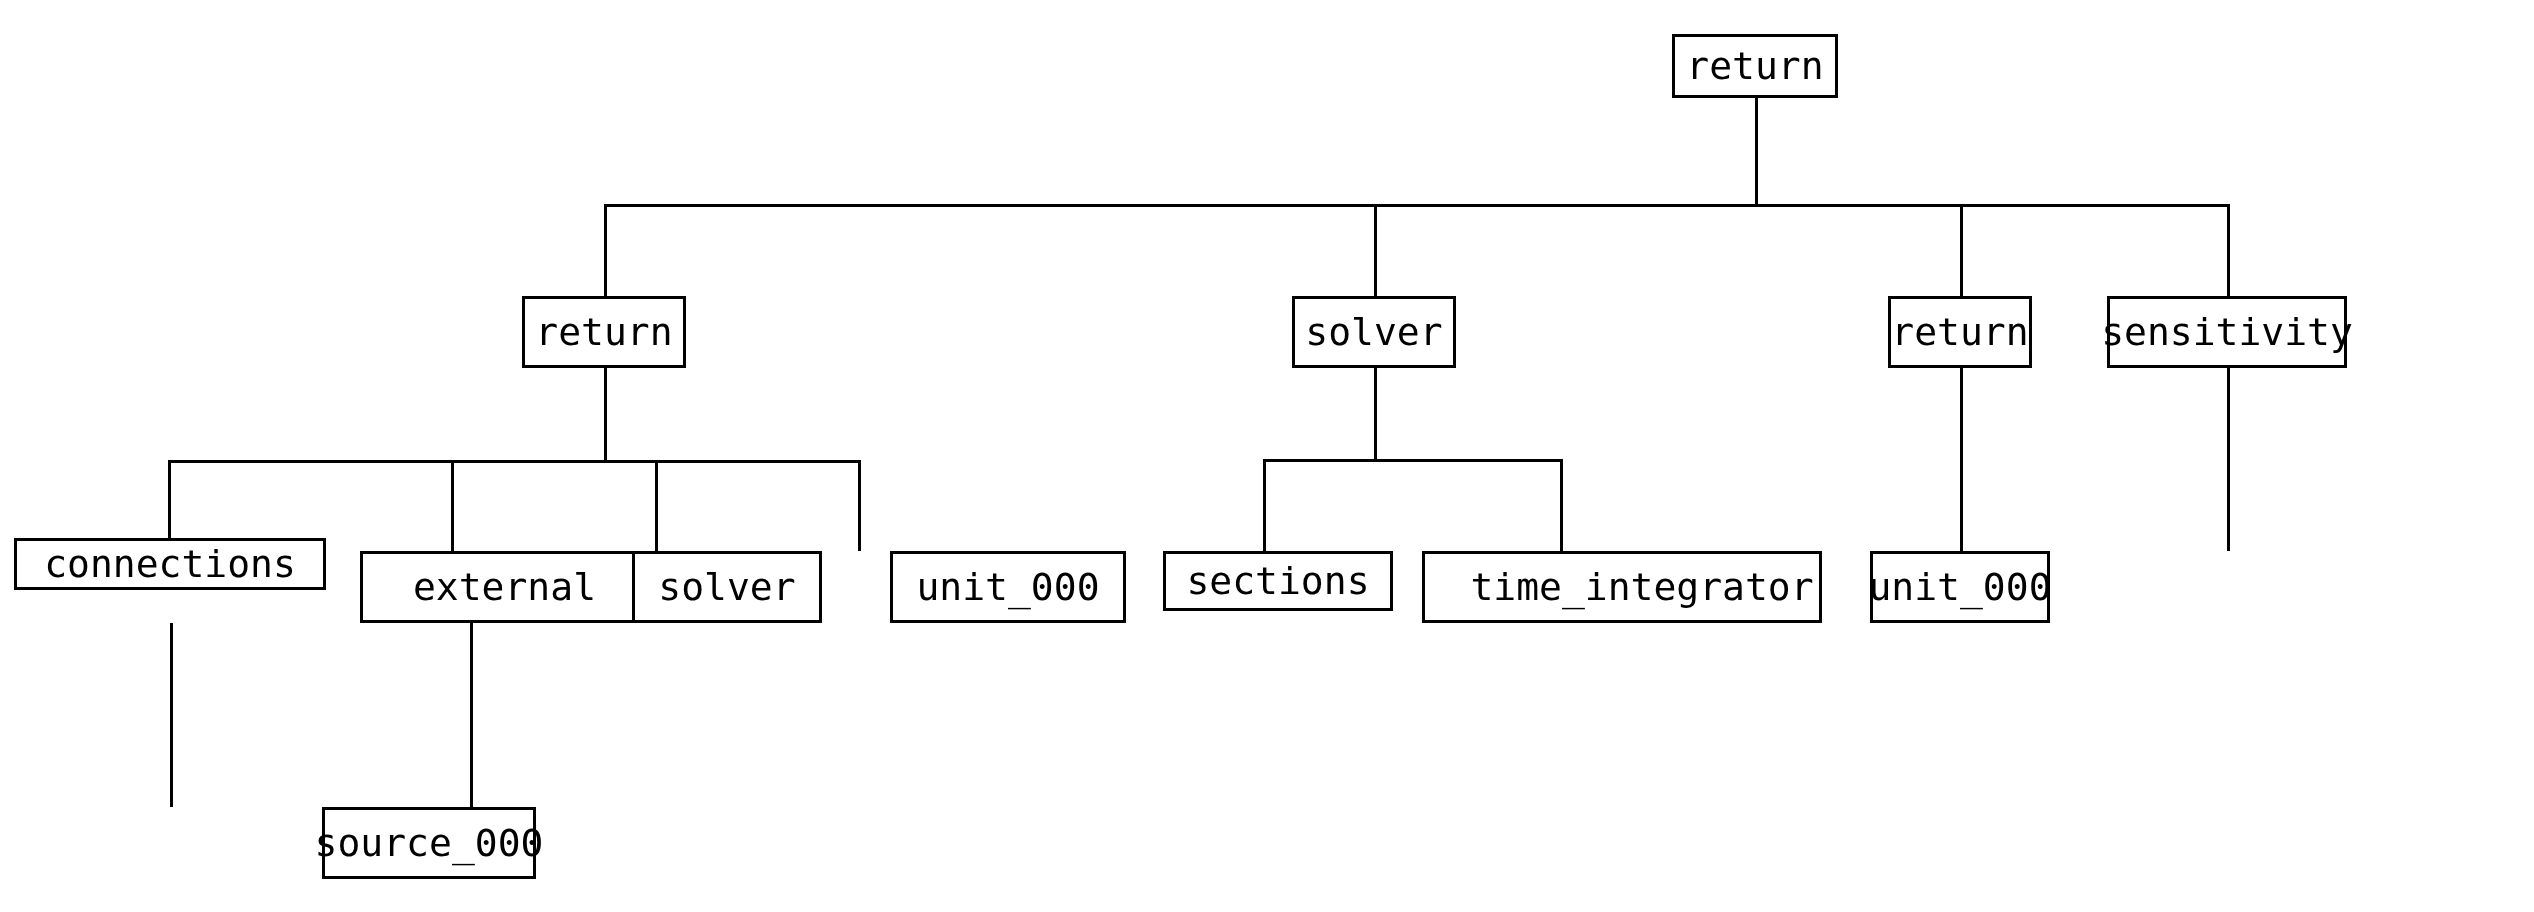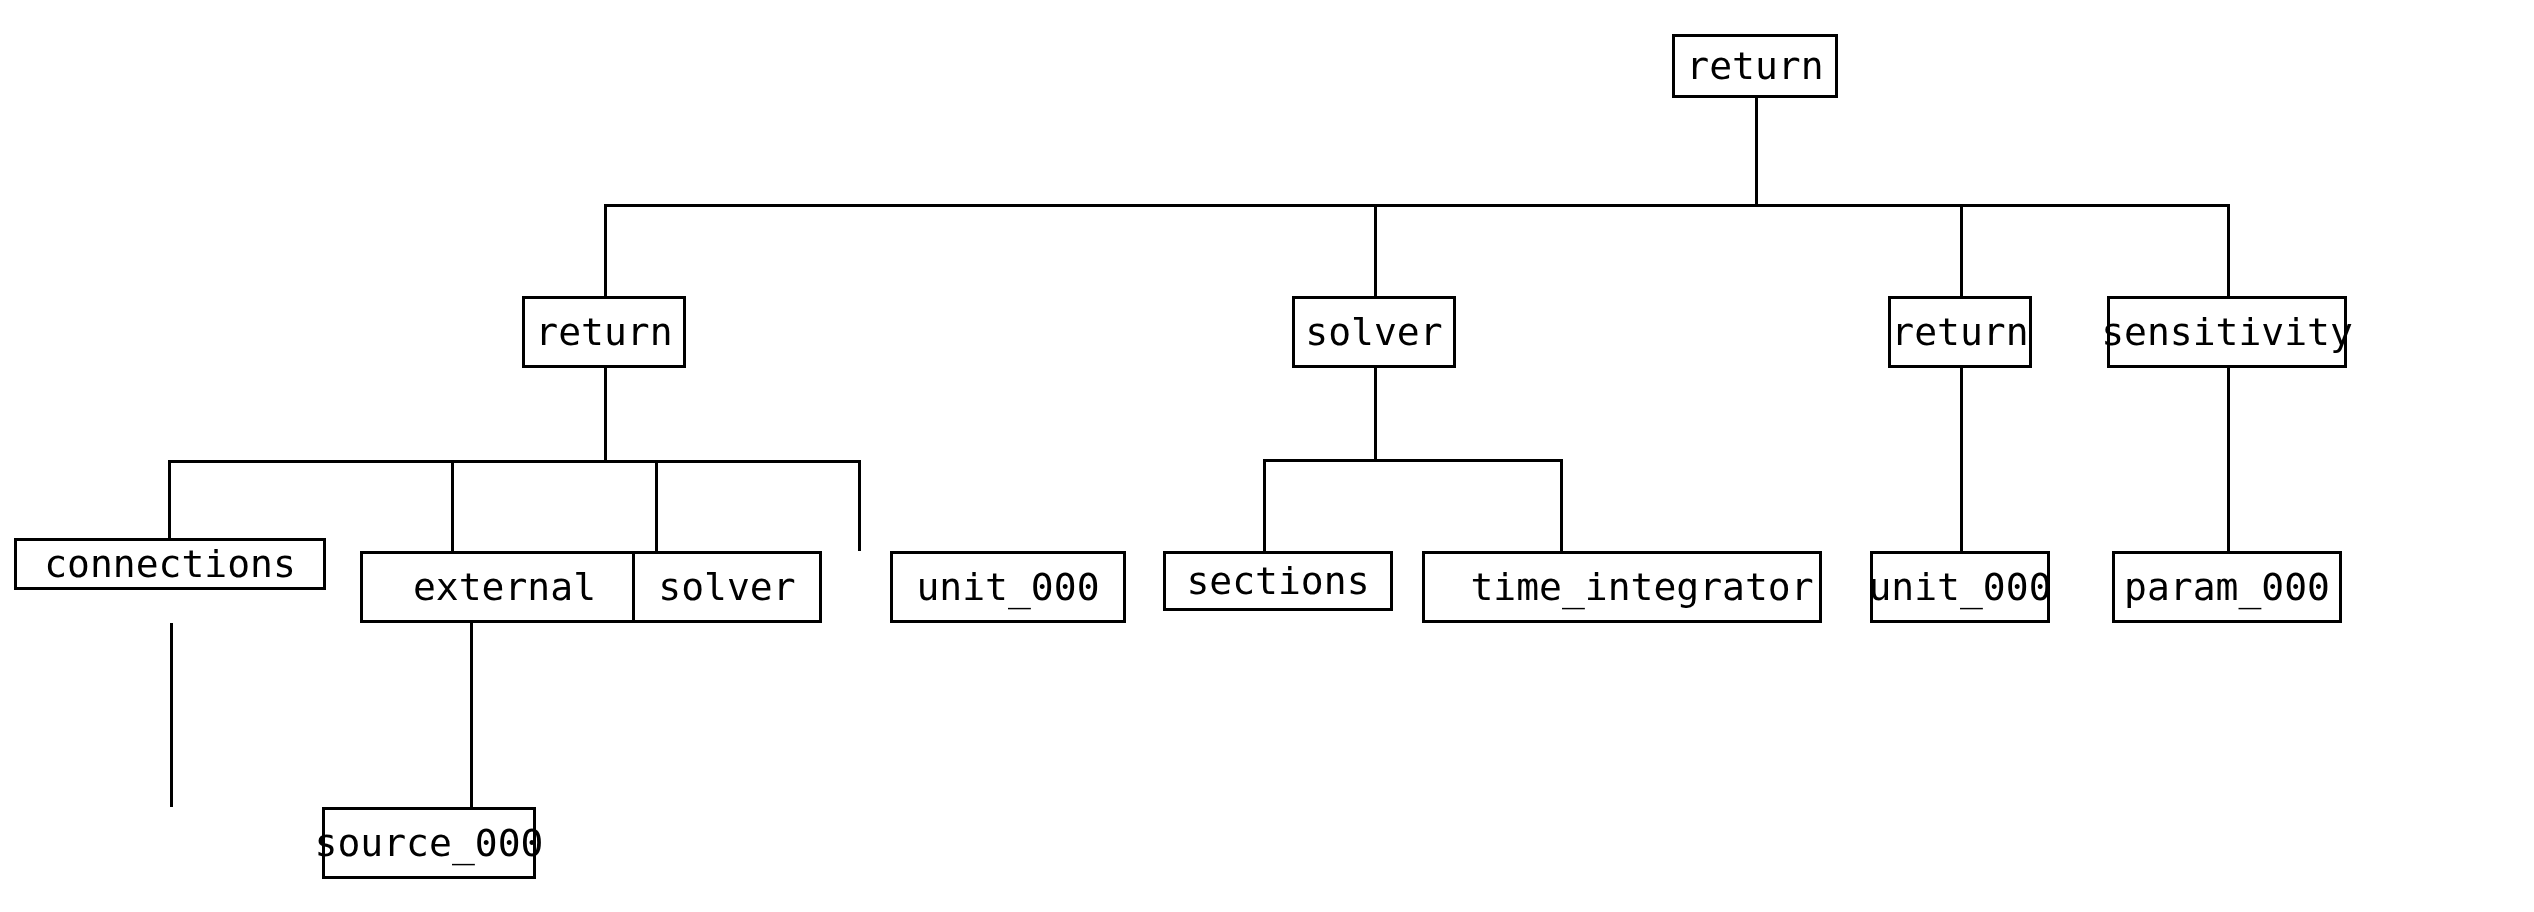--- a/index.html
+++ b/index.html
@@ -65,15 +65,14 @@
     <div class="node" style="left: 1292px; top: 296px; width: 164px; height: 72px;">solver</div>
     <div class="node" style="left: 2107px; top: 296px; width: 240px; height: 72px;">sensitivity</div>
     <div class="node" style="left: 1888px; top: 296px; width: 144px; height: 72px;">return</div>
     <div class="node" style="left: 14px; top: 538px; width: 312px; height: 52px;">connections</div>
     <div class="node" style="left: 360px; top: 551px; width: 289px; height: 72px;">external</div>
     <div class="node" style="left: 632px; top: 551px; width: 190px; height: 72px;">solver</div>
     <div class="node" style="left: 890px; top: 551px; width: 236px; height: 72px;">unit_000</div>
     <div class="node" style="left: 1163px; top: 551px; width: 230px; height: 60px;">sections</div>
     <div class="node" style="left: 1422px; top: 551px; width: 400px; height: 72px; padding-left: 40px;">time_integrator</div>
     <div class="node" style="left: 1870px; top: 551px; width: 180px; height: 72px;">unit_000</div>
-    <div class="node" style="left: 2112px; top: 551px; width: 230px; height: 72px;">param_000</div>
     <div class="node" style="left: 322px; top: 807px; width: 214px; height: 72px;">source_000</div>
   </div>
 
 </body></html>

